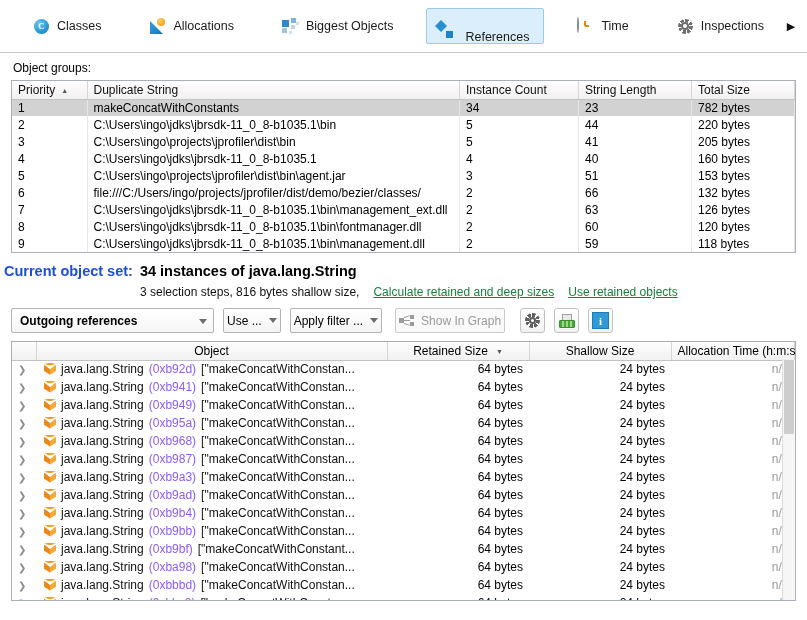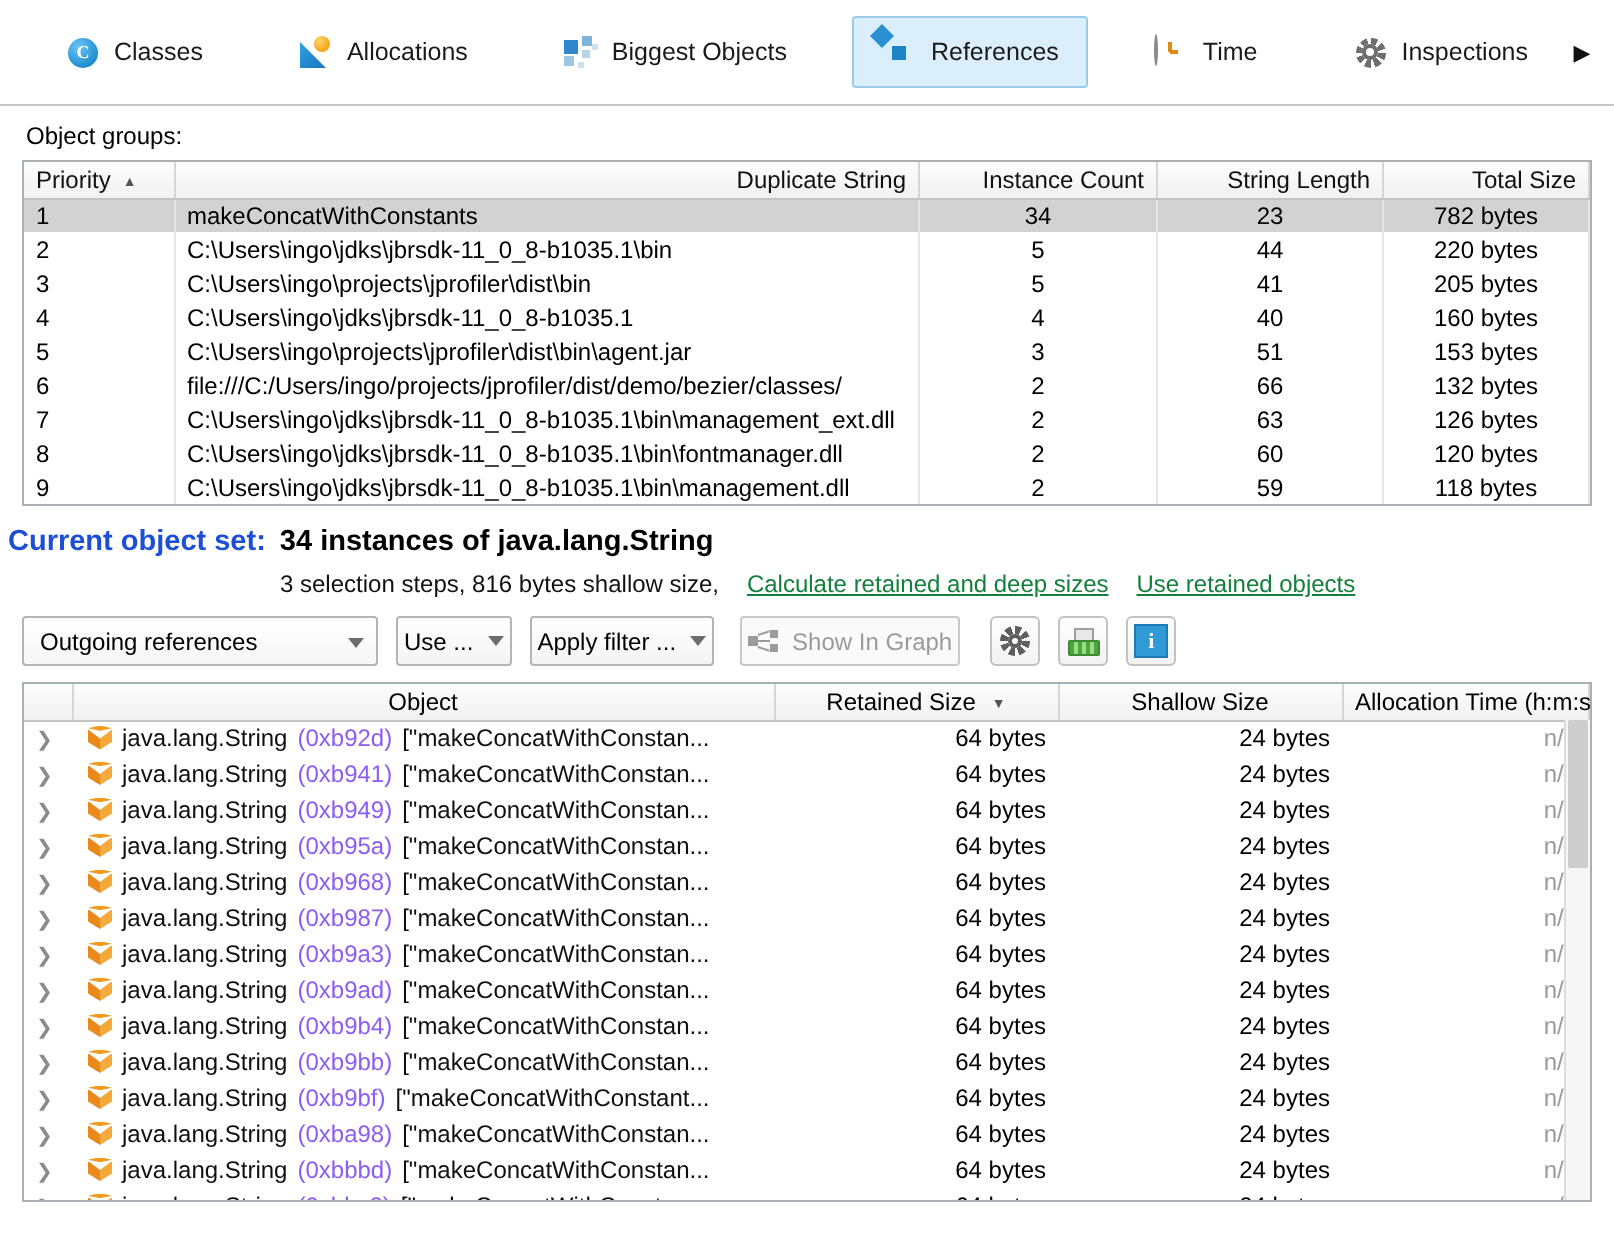--- a/index.html
+++ b/index.html
@@ -33,20 +33,21 @@
     border: 1px solid transparent;
     border-radius: 2px;
     font-size: 12.5px;
     color: #1a1a1a;
     white-space: nowrap;
     cursor: default;
   }
   .tab.selected {
     background: #dbeefb;
     border: 1px solid #9ccbe8;
+    align-items: flex-end;
   }
   .tab-icon { width: 17px; height: 17px; flex: 0 0 17px; position: relative; }
   .tab-label { line-height: 1; }
 
   .tabs-more {
     position: absolute;
     right: 10px;
     top: 50%;
     transform: translateY(-50%);
     width: 12px; height: 12px;
@@ -144,31 +145,31 @@
     border-bottom: 1px solid #c3c3c3;
     font-weight: normal;
     font-size: 12px;
     height: 18px;
     padding: 0 6px;
     color: #111;
     position: relative;
     white-space: nowrap;
   }
   table.grid th.c-left { text-align: left; }
-  table.grid th.c-center { text-align: right; margin-top: 10px; }
+  table.grid th.c-center { text-align: left; margin-top: 10px; }
   table.grid td {
     border-right: 1px solid #e6e6e6;
     height: 17px;
     padding: 0 6px;
     font-size: 12px;
     white-space: nowrap;
     overflow: hidden;
     text-overflow: ellipsis;
   }
-  table.grid td.num { text-align: center; }
+  table.grid td.num { text-align: left; }
   table.grid tr.sel td { background: #d2d2d2; }
   .sort-asc::after {
     content: "\25B2";
     font-size: 7px;
     color: #555;
     margin-left: 6px;
     position: relative;
     top: -1px;
   }
   .sort-desc-mark {
@@ -207,29 +208,30 @@
   }
 
   
   .controls {
     display: flex;
     align-items: center;
     gap: 9px;
     padding: 9px 0 8px 11px;
   }
   .combo {
-    width: 178px; height: 25px;
+    width: 203px; height: 25px;
     border: 1px solid #b4b4b4;
     background: linear-gradient(#ffffff,#f6f6f6);
     border-radius: 2px;
     display: flex; align-items: center;
     padding: 1px 6px 0 8px;
     font-size: 12px;
     position: relative;
     cursor: default;
+    font-weight: bold;
   }
   .combo .cap { flex: 1; }
   .caret { width:0;height:0;border-style:solid;border-width:5px 4px 0 4px;
     border-color:#6c6c6c transparent transparent transparent; }
   .btn {
     height: 25px;
     border: 1px solid #b4b4b4;
     background: linear-gradient(#ffffff,#f4f4f4);
     border-radius: 2px;
     display: flex; align-items: center; gap: 7px;

